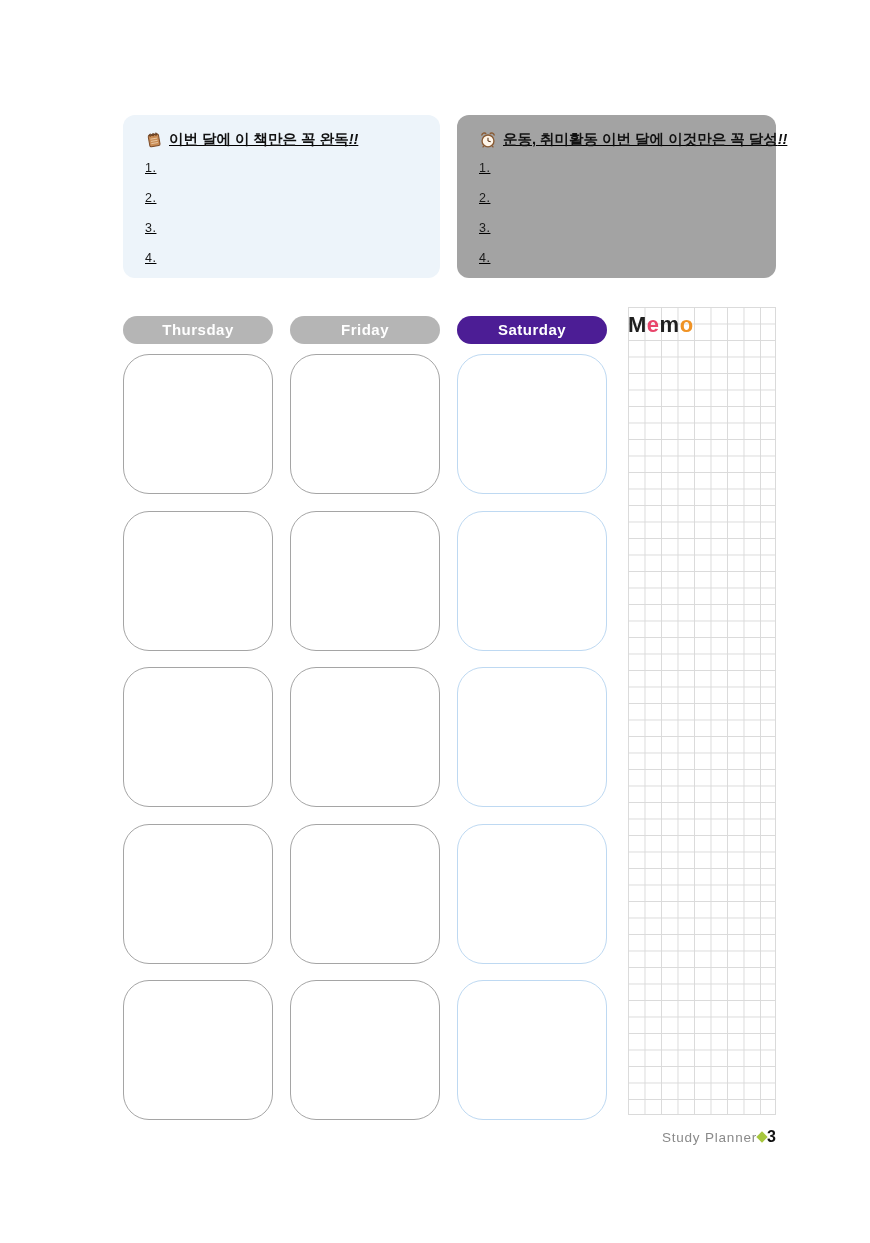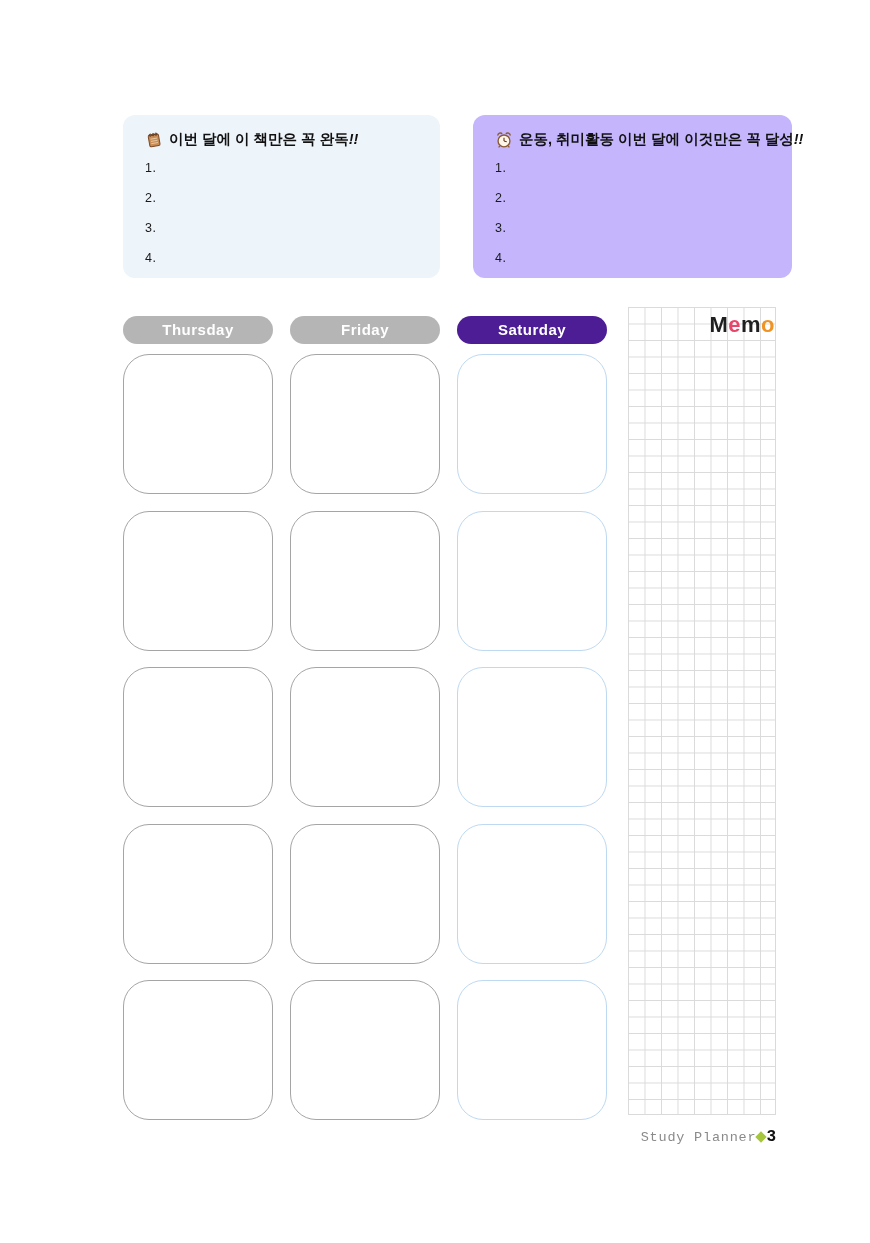--- a/index.html
+++ b/index.html
@@ -9,23 +9,24 @@
     background:#ffffff;
     font-family:"Liberation Sans","DejaVu Sans",sans-serif;
     overflow:hidden;
   }
 
   
   .goal-box{
     position:absolute;top:115px;height:163px;
     border-radius:12px;box-sizing:border-box;
     padding:15px 20px 0 22px;
+    text-decoration:underline;
   }
   .goal-box.blue{left:123px;width:317px;background:#edf4fa;}
-  .goal-box.cream{left:473px;width:319px;background:#c4b5fd;}
+  .goal-box.cream{left:457px;width:319px;background:#a3a3a3;}
   .goal-title{
     display:flex;align-items:center;gap:6px;
     font-size:14.5px;font-weight:bold;color:#111111;
     white-space:nowrap;
   }
   .goal-title .bang{font-style:italic;}
   .goal-icon{flex:0 0 auto;display:inline-flex;}
   .goal-items{margin-top:12px;}
   .goal-item{
     height:30px;
@@ -61,32 +62,32 @@
     background-image:
       linear-gradient(to right,#dadada 1px,transparent 1px),
       linear-gradient(to bottom,#dadada 1px,transparent 1px);
     background-size:16.5px 16.5px;
     border-right:1px solid #dadada;
     border-bottom:1px solid #dadada;
     box-sizing:border-box;
   }
   .memo-title{
     position:absolute;top:5px;left:0;right:0;
-    text-align:right;
+    text-align:left;
     font-size:22px;font-weight:bold;
     letter-spacing:0.5px;
   }
   .memo-l0,.memo-l2{color:#1f1f1f;}
   .memo-l1{color:#e8456b;}
   .memo-l3{color:#f09325;}
 
   
   .footer{
     position:absolute;top:1128px;right:94px;
-    display:flex;align-items:center;gap:1px;font-family:Liberation Mono, monospace;
+    display:flex;align-items:center;gap:1px;
   }
   .footer-label{
     color:#8a8a8a;font-size:13.5px;letter-spacing:0.8px;
   }
   .footer-diamond{
     width:8px;height:8px;background:#a6c63e;
     transform:rotate(45deg);
   }
   .footer-page{
     color:#111111;font-size:16px;font-weight:bold;

